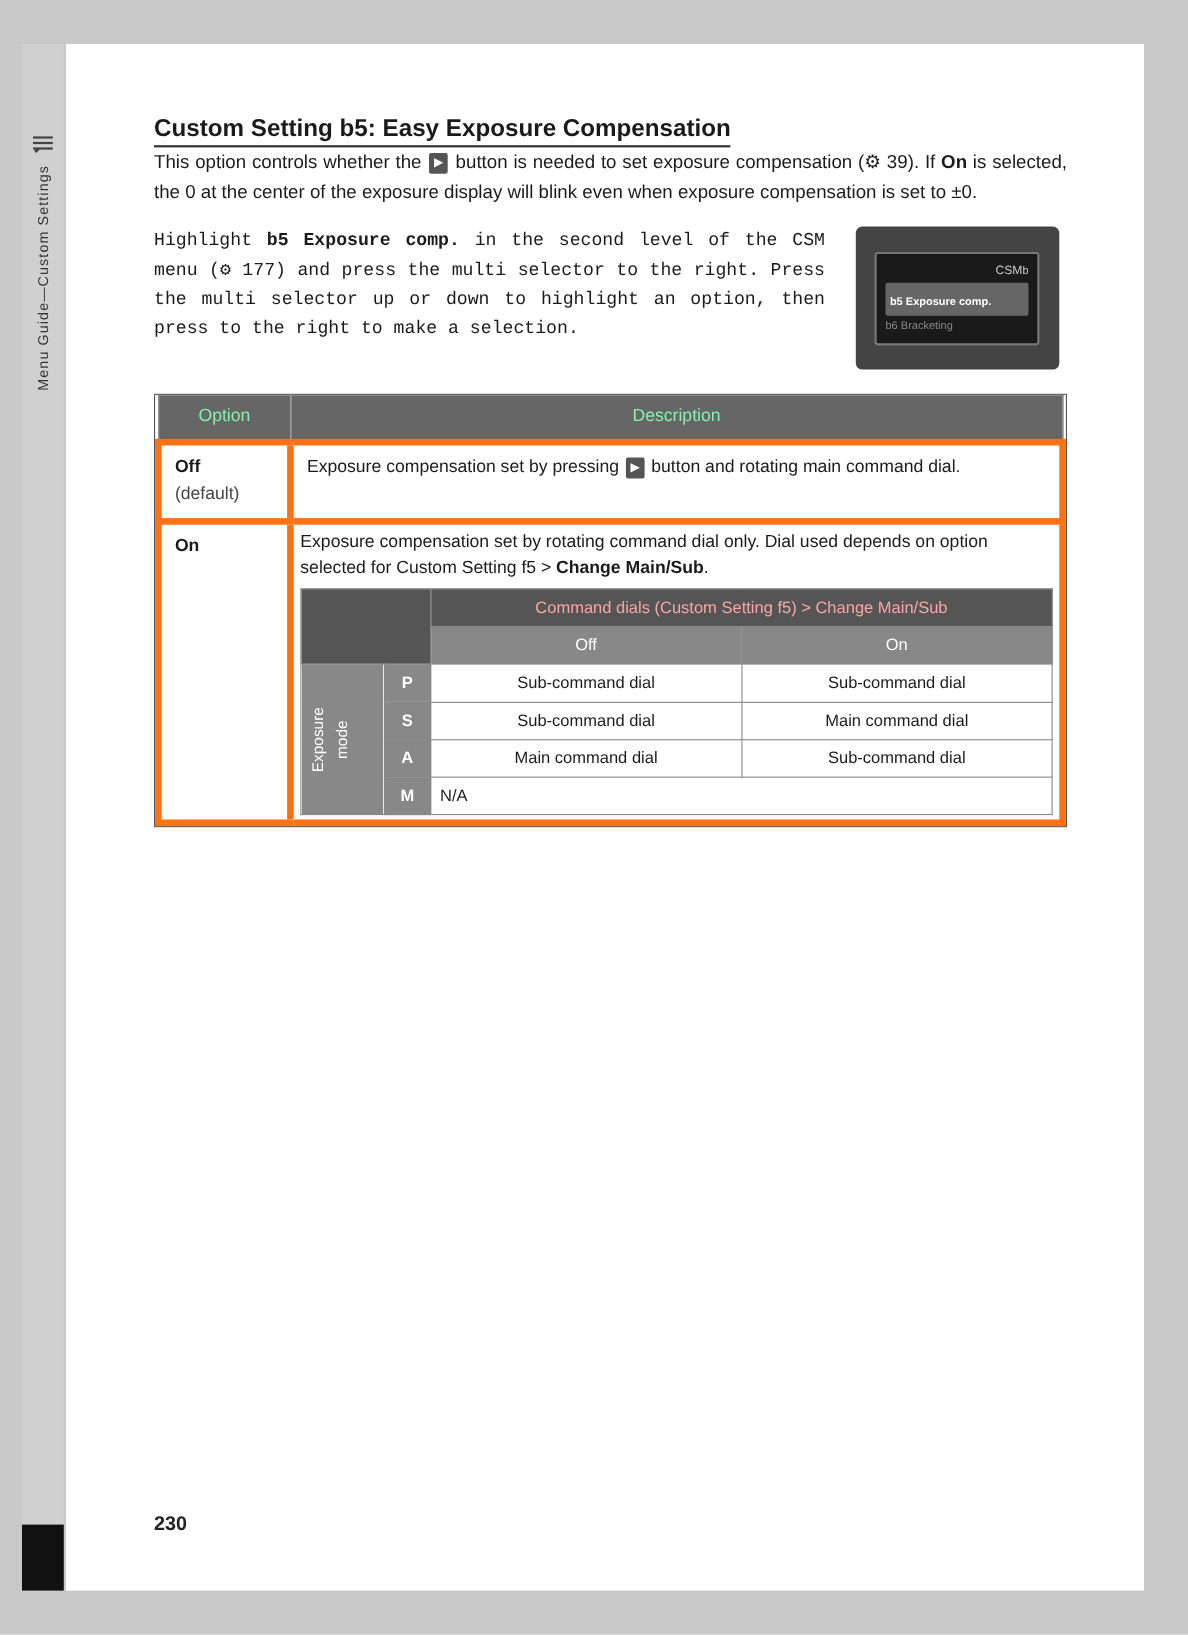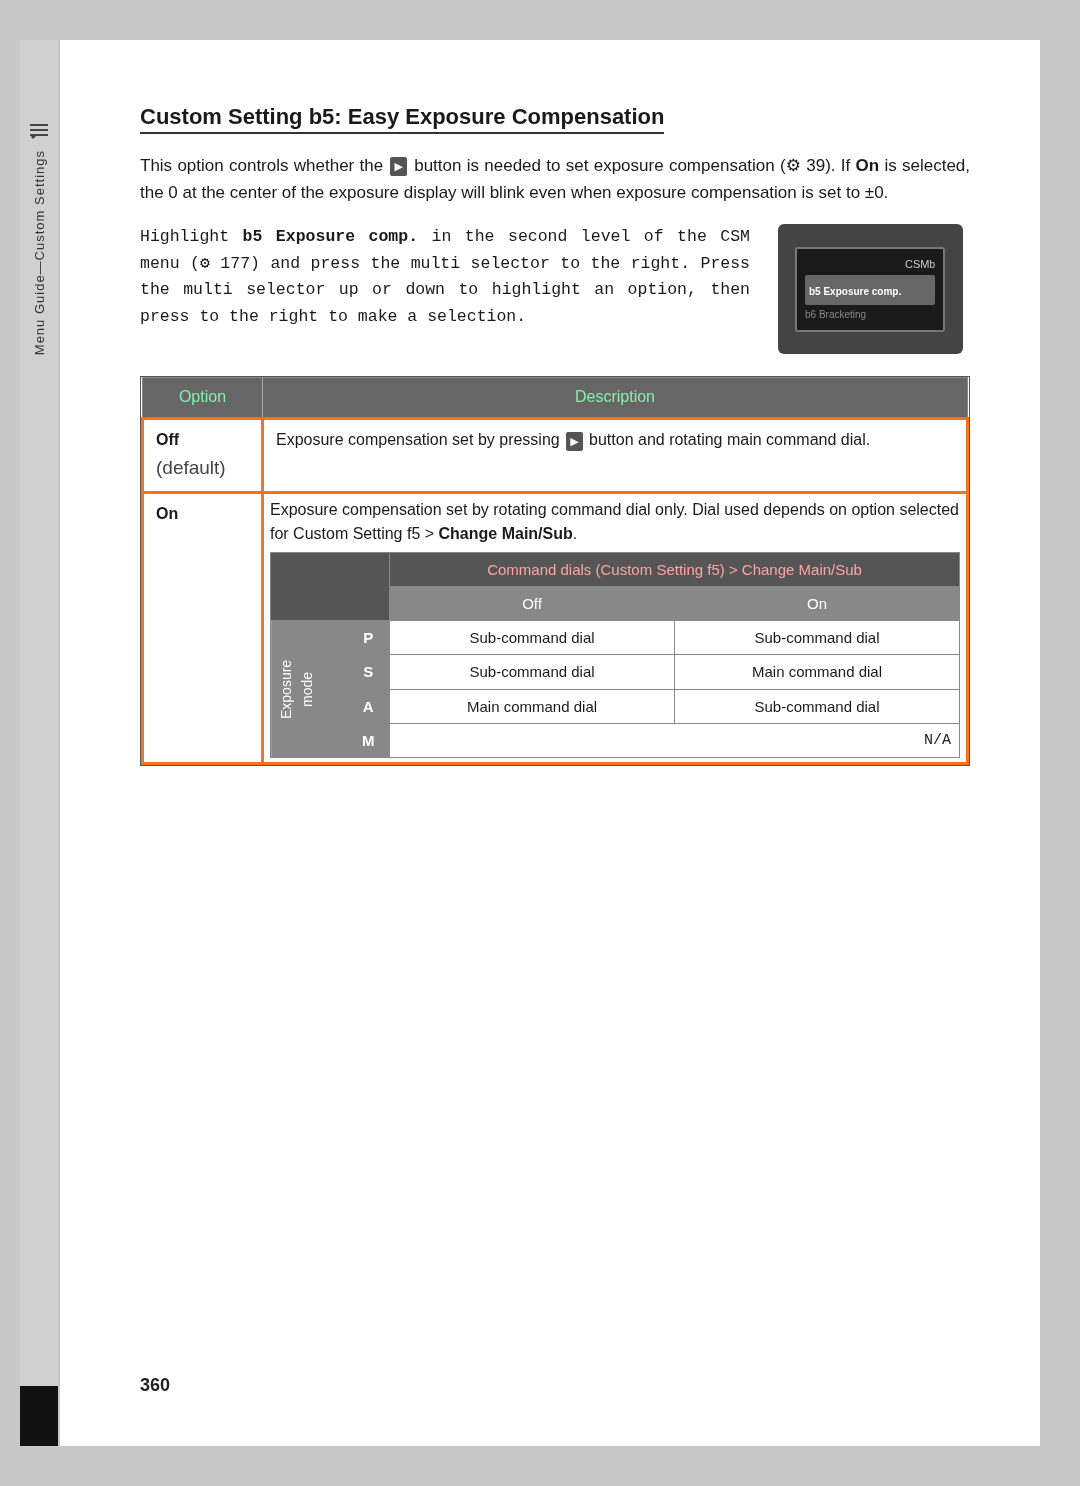--- a/index.html
+++ b/index.html
@@ -115,37 +115,37 @@
     }
 
     .table-header-row th.option-header {
       width: 120px;
       border-right: 1.5px solid #aaa;
     }
 
     td {
       vertical-align: top;
       padding: 8px 12px;
-      border: 3px solid #f97316;
+      border: 6px solid #f97316;
     }
 
     .option-cell {
       width: 120px;
       vertical-align: top;
       text-align: left;
       border-right: 1.5px solid #aaa;
       font-size: 16px;
     }
 
     .off-label {
       font-weight: bold;
     }
 
     .default-label {
-      font-size: 19px;
+      font-size: 16px;
       color: #444;
     }
 
     .on-label {
       font-weight: bold;
       vertical-align: middle;
     }
 
     
     .nested-table {
@@ -245,21 +245,21 @@
     <path d="M3 17 L6 14 L8 16 L5 19 Z" fill="#444"></path>
   </svg>
   <span class="sidebar-text">Menu Guide—Custom Settings</span>
 </div>
 
 <div class="bottom-black-square"></div>
 
 <div class="page">
 
   <div class="content">
-    <div style="margin-bottom:18px;">
+    <div style="">
       <span style="font-size:22px; font-weight:bold; border-bottom:2px solid #333; padding-bottom:3px;">
         <span>Custom Setting b5:</span><span> Easy Exposure Compensation</span>
       </span>
     </div>
 
     <p class="intro">
       This option controls whether the <span class="icon-inline">▶</span> button is needed to set exposure compensation (<span>⚙ 39</span>).  If <span class="bold">On</span> is selected, the 0 at the center of the exposure display will blink even when exposure compensation is set to ±0.
     </p>
 
     <div class="two-col">
@@ -343,27 +343,27 @@
                   </tr>
 
                   <tr>
                     <td class="mode-cell">A</td>
                     <td>Main command dial</td>
                     <td>Sub-command dial</td>
                   </tr>
 
                   <tr>
                     <td class="mode-cell">M</td>
-                    <td colspan="2" style="text-align:right;font-family:Liberation Mono, monospace;">N/A</td>
+                    <td colspan="2" style="text-align:left;">N/A</td>
                   </tr>
                 </tbody>
               </table>
             </td>
           </tr>
         </tbody>
       </table>
     </div>
 
   </div>
 
-  <div class="page-number">360</div>
+  <div class="page-number">230</div>
 
 </div>
 
 </body></html>

